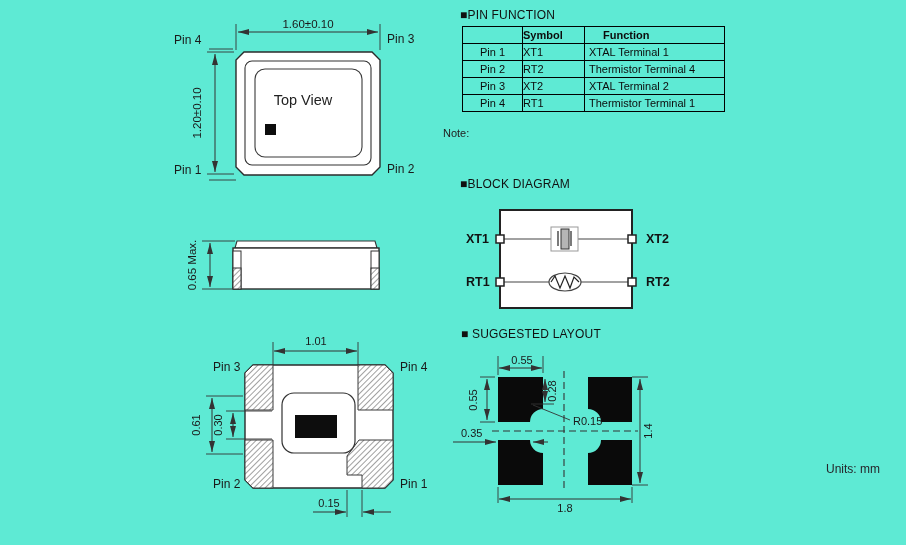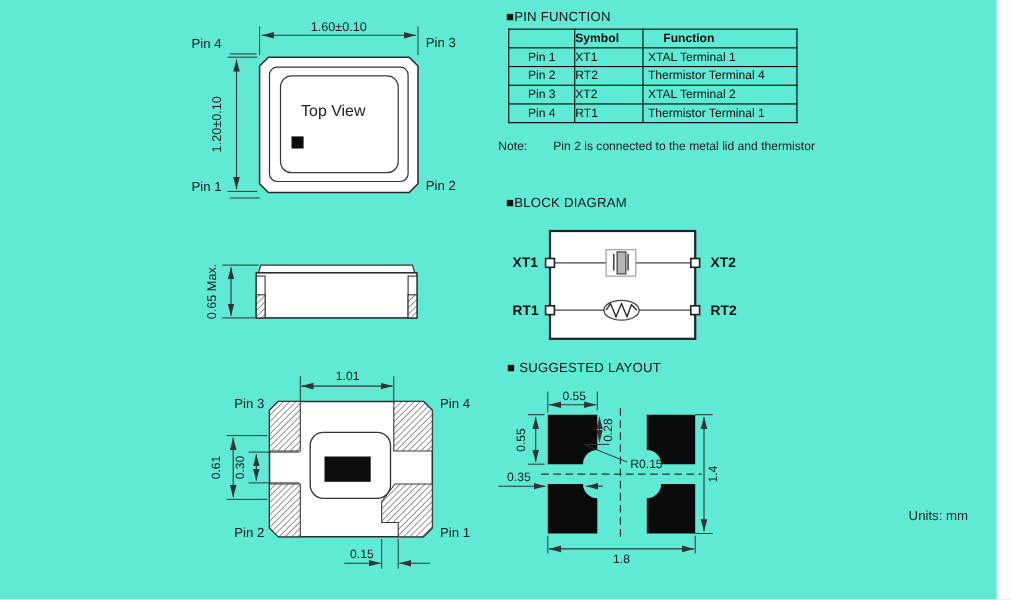--- a/index.html
+++ b/index.html
@@ -210,21 +210,20 @@
     <td class="c2">XTAL Terminal 2</td>
   </tr>
   <tr>
     <td class="c0">Pin 4</td>
     <td class="c1">RT1</td>
     <td class="c2">Thermistor Terminal 1</td>
   </tr>
 </tbody>
     </table>
 
-<div class="t note-txt" style="left:453px;top:127px">Note:</div>
-<div class="t note-txt" style="left:503px;top:127px">Pin 2 is connected to the metal lid and thermistor</div>
+<div class="t note-txt" style="left:443px;top:127px">Note:</div>
 
 <div class="t sec-title" style="left:460px;top:177px">■BLOCK DIAGRAM</div>
 <div class="t sec-title" style="left:461px;top:327px">■ SUGGESTED LAYOUT</div>
 
 <div class="t units" style="left:826px;top:462px">Units: mm</div>
 
 </div>
 
 </body></html>

